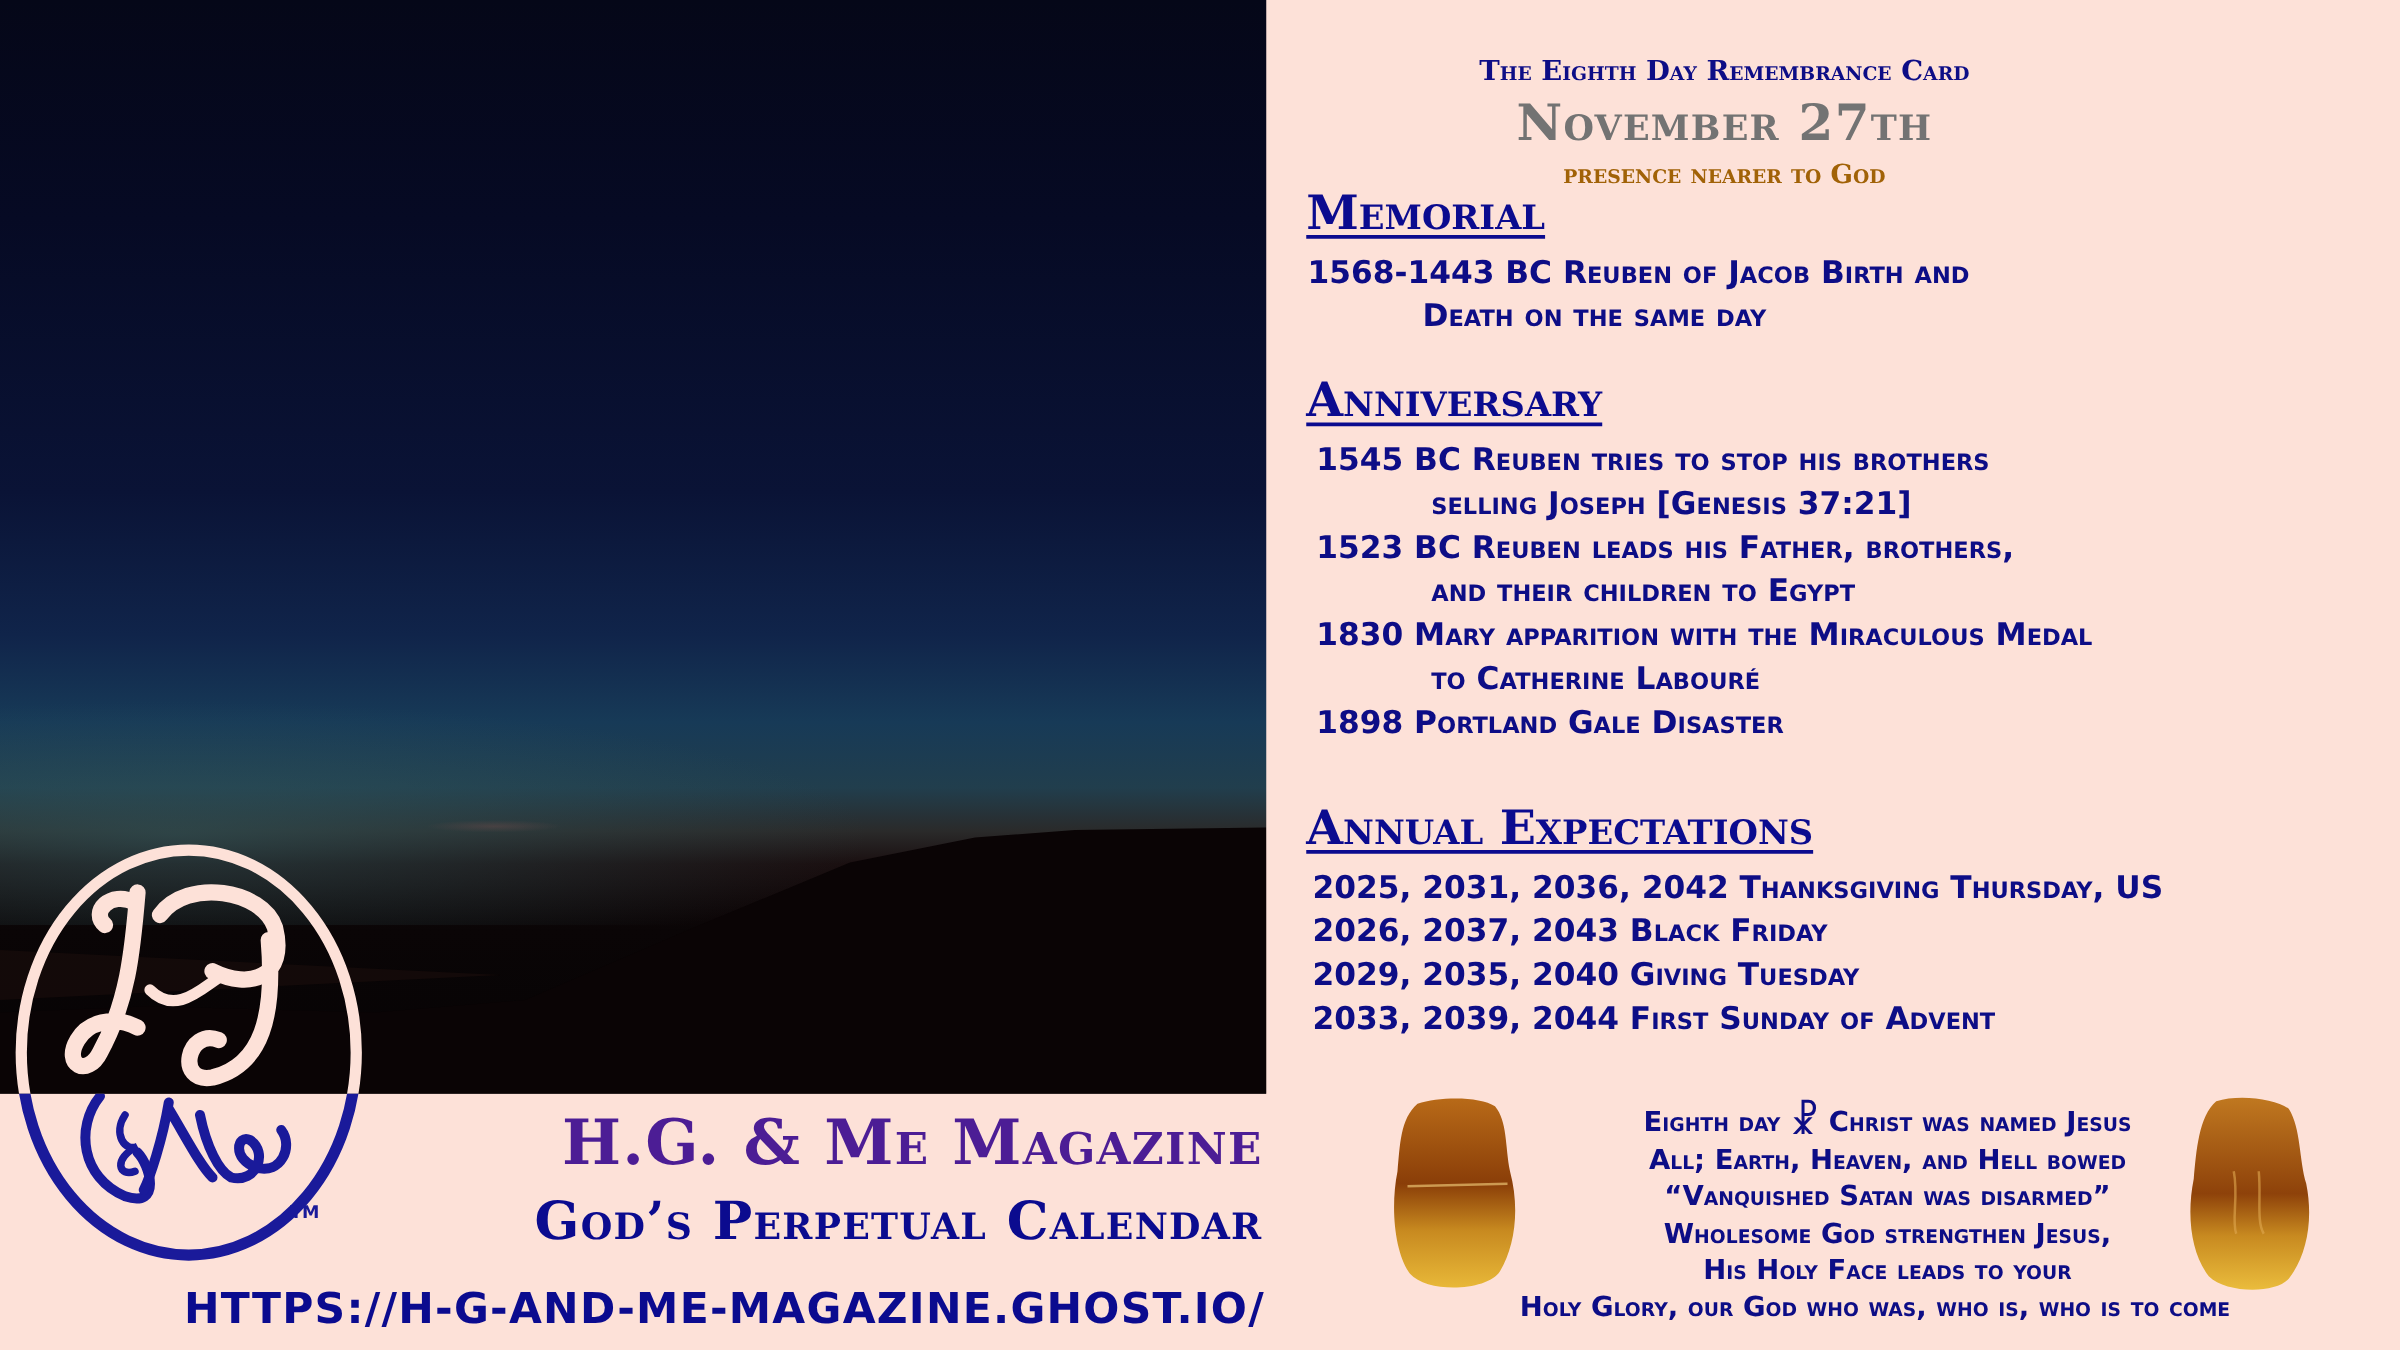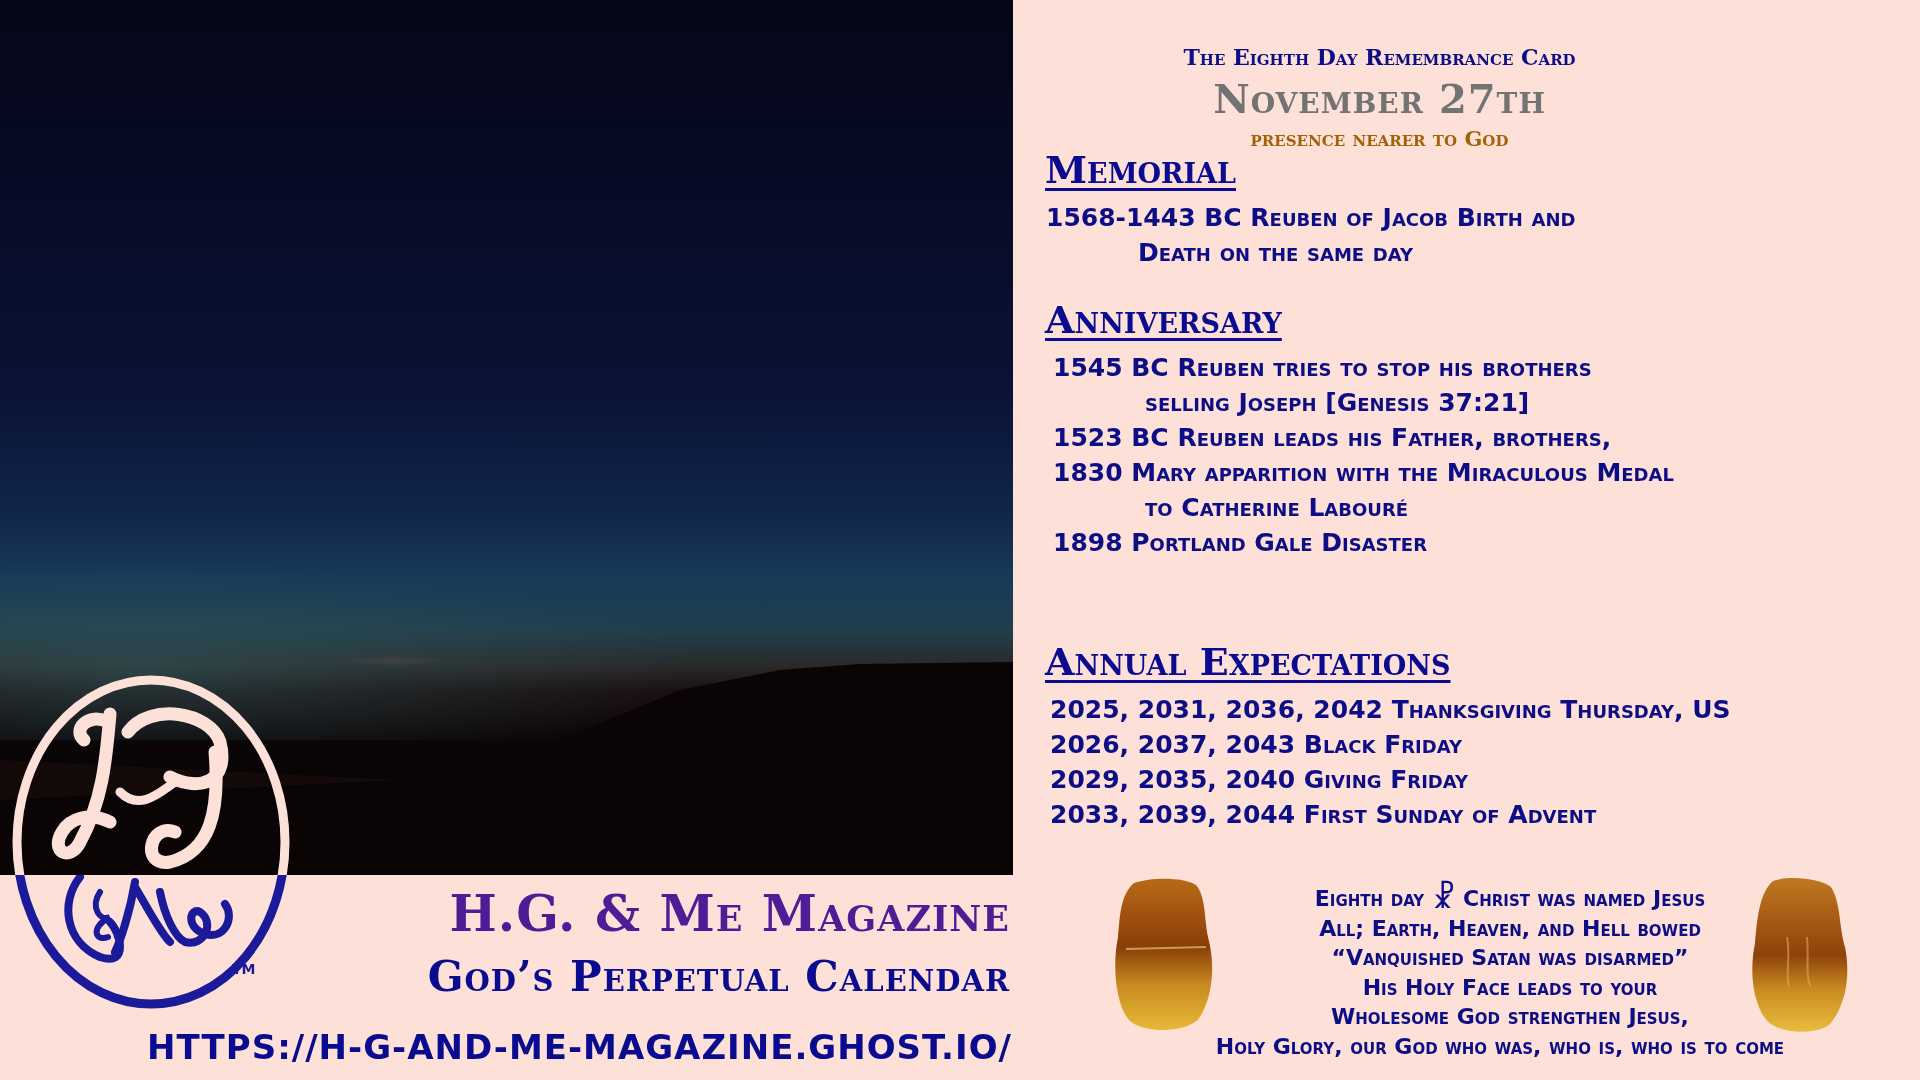--- a/index.html
+++ b/index.html
@@ -151,35 +151,36 @@
 </div>
 
 <div class="section-head" style="top:298px;">Anniversary</div>
 <div class="entries" style="top:350px; left:1053px;">
   <div class="entry">
     <span>1545 BC Reuben tries to stop his brothers</span>
     <span class="cont">selling Joseph [Genesis 37:21]</span>
   </div>
   <div class="entry">
     <span>1523 BC Reuben leads his Father, brothers,</span>
+    <span class="cont">and their children to Egypt</span>
   </div>
   <div class="entry">
     <span>1830 Mary apparition with the Miraculous Medal</span>
     <span class="cont">to Catherine Labouré</span>
   </div>
   <div class="entry">
     <span>1898 Portland Gale Disaster</span>
   </div>
 </div>
 
 <div class="section-head" style="top:640px;">Annual Expectations</div>
 <div class="entries" style="top:692px; left:1050px;">
   <div class="entry">2025, 2031, 2036, 2042 Thanksgiving Thursday, US</div>
   <div class="entry">2026, 2037, 2043 Black Friday</div>
-  <div class="entry">2029, 2035, 2040 Giving Friday</div>
+  <div class="entry">2029, 2035, 2040 Giving Tuesday</div>
   <div class="entry">2033, 2039, 2044 First Sunday of Advent</div>
 </div>
 
 <div class="shroud" style="left:1112px;">
   <svg viewBox="0 0 104 160">
     <defs>
       <linearGradient id="shroudL" x1="0" y1="0" x2="0" y2="1">
         <stop offset="0" stop-color="#b86a18"></stop>
         <stop offset="0.45" stop-color="#8a3e08"></stop>
         <stop offset="0.7" stop-color="#c88a20"></stop>
@@ -206,16 +207,16 @@
 </div>
 
 <div class="prayer">
   <span class="line">
     <span>Eighth day</span>
     <span class="chirho">☧</span>
     <span>Christ was named Jesus</span>
   </span>
   <span class="line">All; Earth, Heaven, and Hell bowed</span>
   <span class="line">“Vanquished Satan was disarmed”</span>
+  <span class="line">Wholesome God strengthen Jesus,</span>
   <span class="line">His Holy Face leads to your</span>
-  <span class="line">Wholesome God strengthen Jesus,</span>
   <span class="line last">Holy Glory, our God who was, who is, who is to come</span>
 </div>
 
 </body></html>

